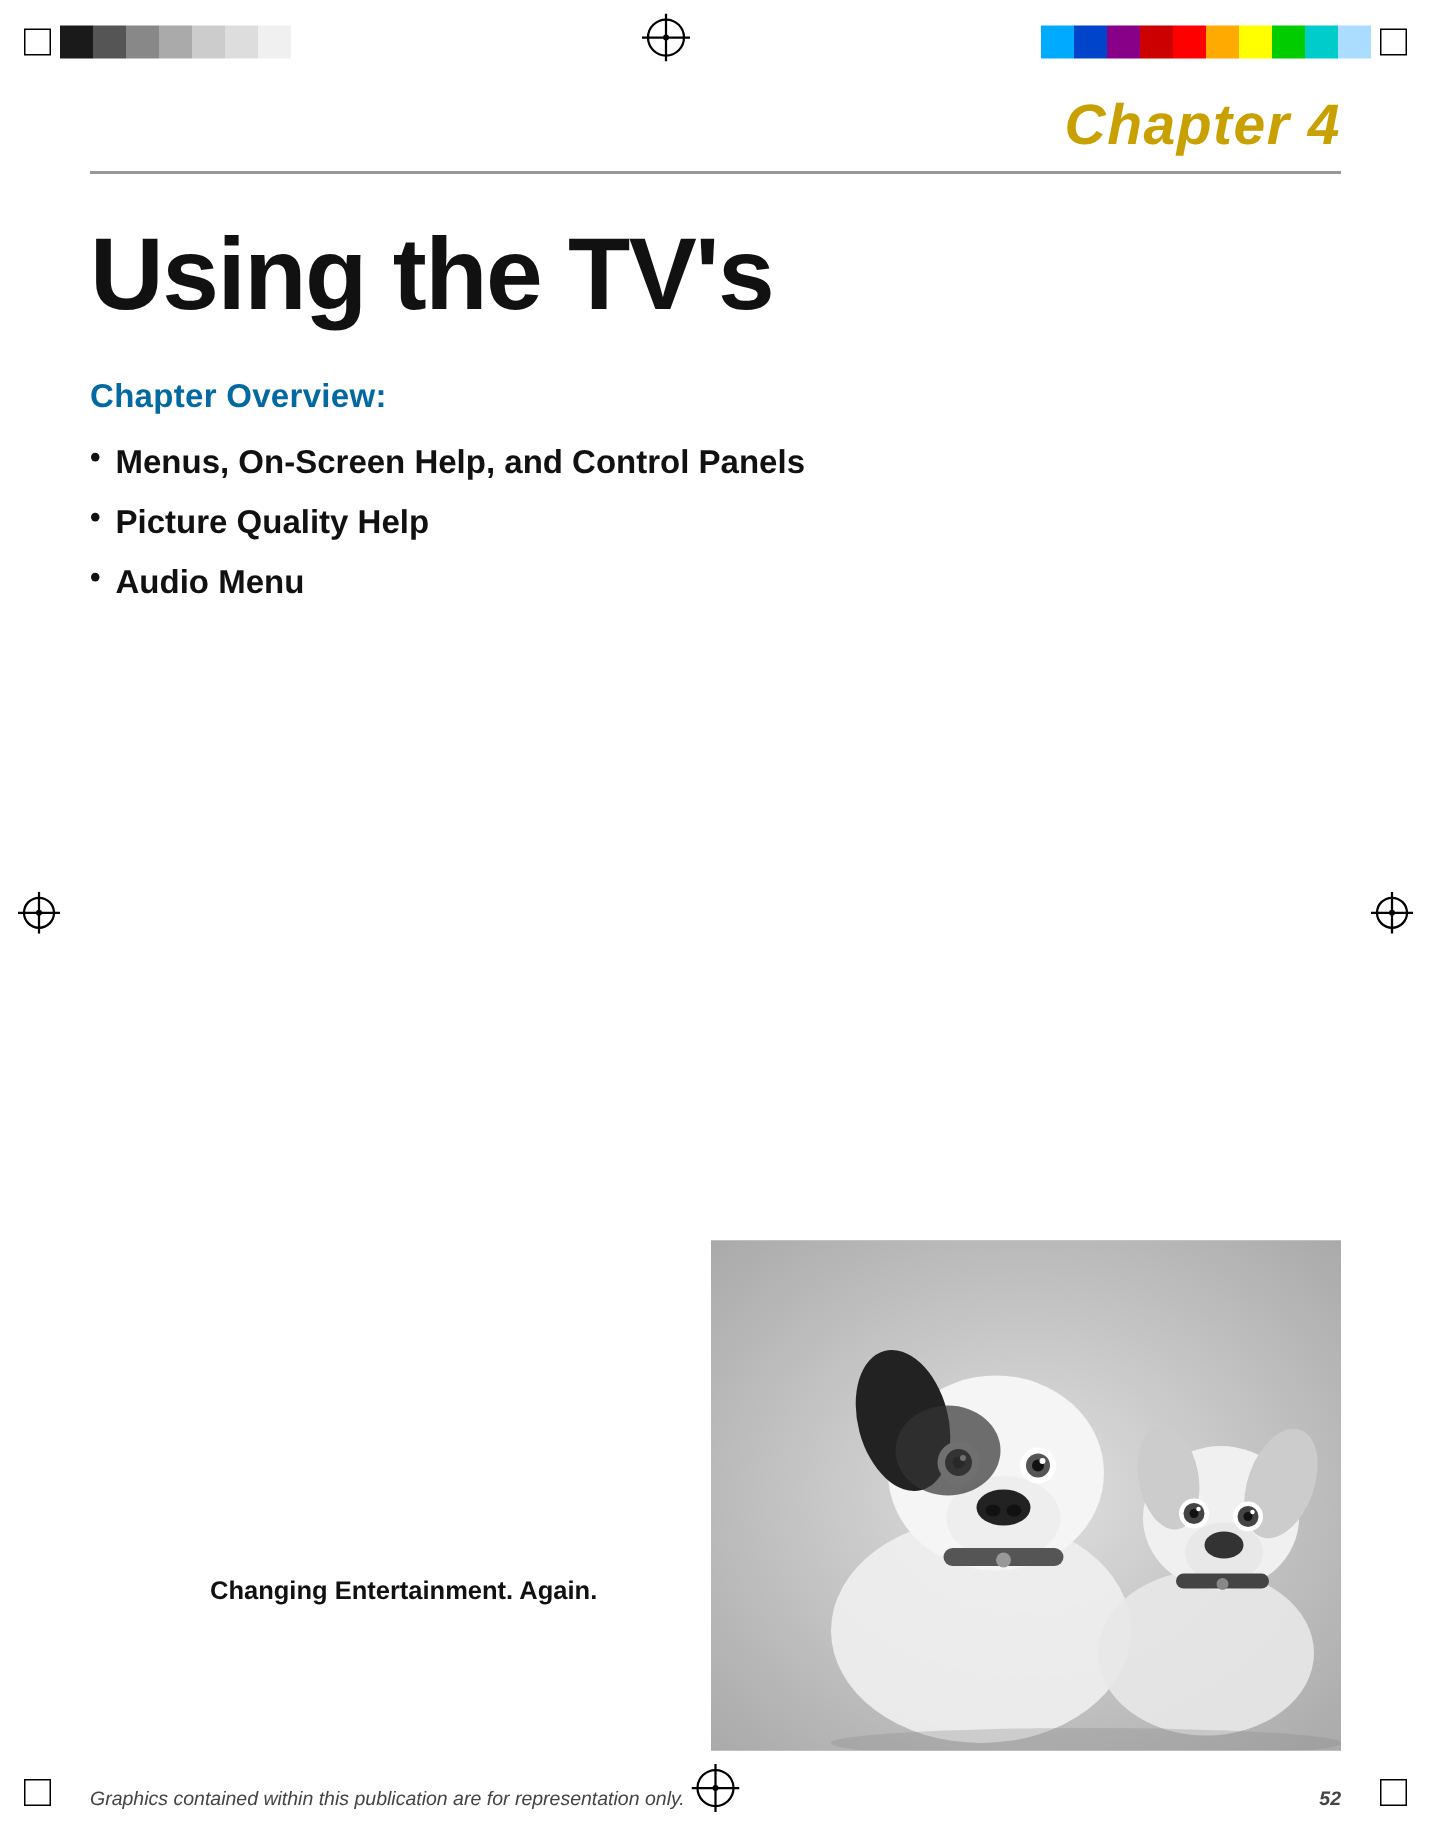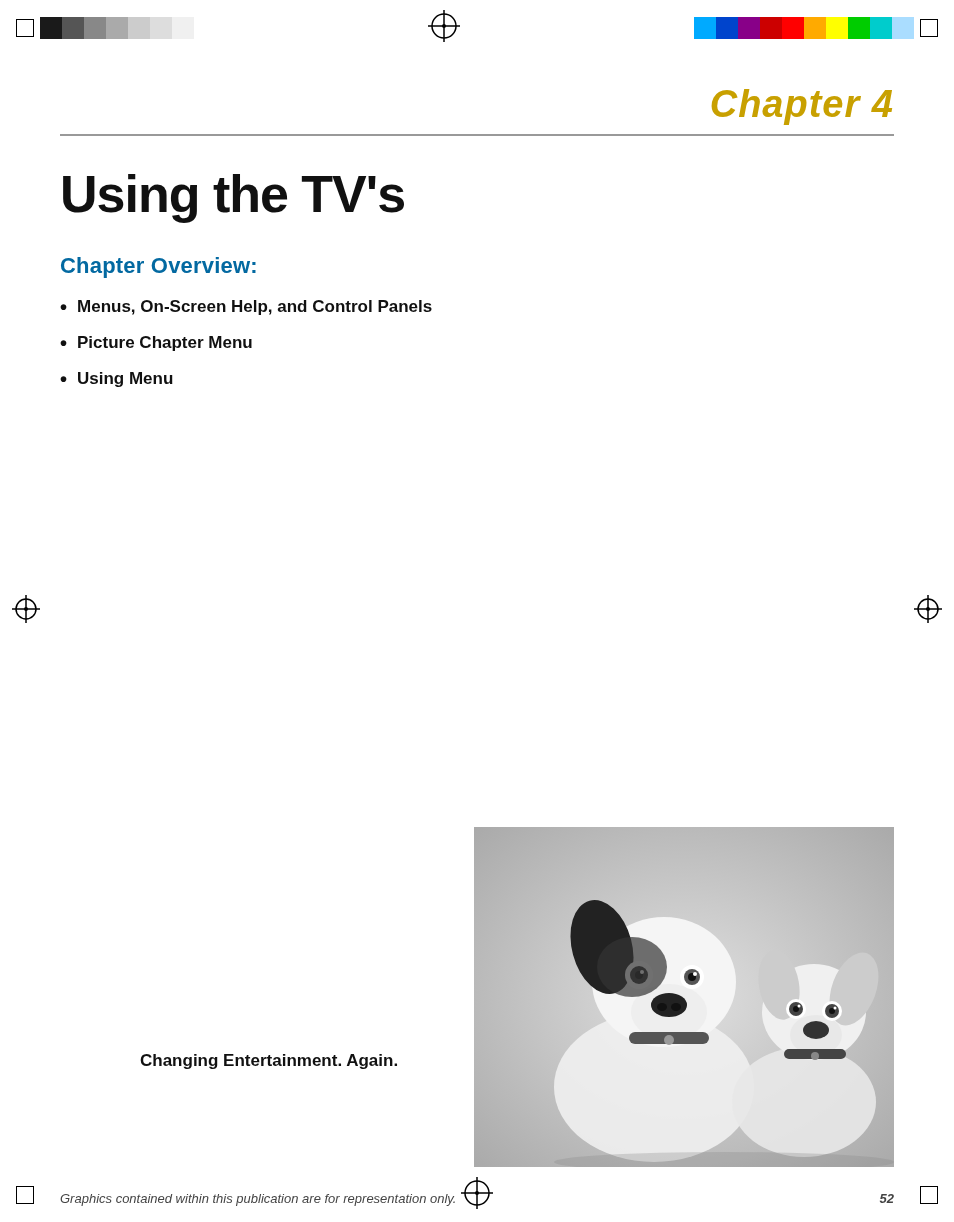--- a/index.html
+++ b/index.html
@@ -60,42 +60,42 @@
       top: 55px;
       left: 60px;
       right: 60px;
       bottom: 55px;
       padding: 0;
     }
 
     
     .chapter-label {
       text-align: right;
-      margin-top: 28px;
+      margin-top: 8px;
       margin-bottom: 8px;
       padding-bottom: 8px;
       border-bottom: 2px solid #999;
     }
 
     .chapter-label span {
       font-size: 38px;
       font-weight: bold;
       color: #c8a000;
       font-style: italic;
       letter-spacing: 1px;
     }
 
     
     .main-title {
       margin-top: 30px;
       margin-bottom: 30px;
     }
 
     .main-title h1 {
-      font-size: 52px;
+      font-size: 68px;
       font-weight: 900;
       color: #111;
       line-height: 1.1;
       font-family: Arial Black, Arial, sans-serif;
       letter-spacing: -1px;
     }
 
     
     .chapter-overview {
       margin-top: 10px;
@@ -109,21 +109,21 @@
       margin-bottom: 18px;
       letter-spacing: 0.2px;
     }
 
     .overview-list {
       list-style: none;
       padding: 0;
     }
 
     .overview-list li {
-      font-size: 17px;
+      font-size: 22px;
       font-weight: bold;
       color: #111;
       margin-bottom: 14px;
       display: flex;
       align-items: flex-start;
       gap: 10px;
     }
 
     .overview-list li::before {
       content: "•";
@@ -266,24 +266,24 @@
     </h1>
   </div>
 
   <div class="chapter-overview">
     <h2>Chapter Overview:</h2>
     <ul class="overview-list">
       <li>
         <span>Menus, On-Screen Help, and Control Panels</span>
       </li>
       <li>
-        <span>Picture Chapter Menu</span>
+        <span>Picture Quality Help</span>
       </li>
       <li>
-        <span>Using Menu</span>
+        <span>Audio Menu</span>
       </li>
     </ul>
   </div>
 
 </div>
 
 <div class="bottom-section">
 
   <div class="tagline">Changing Entertainment. Again.</div>
 

